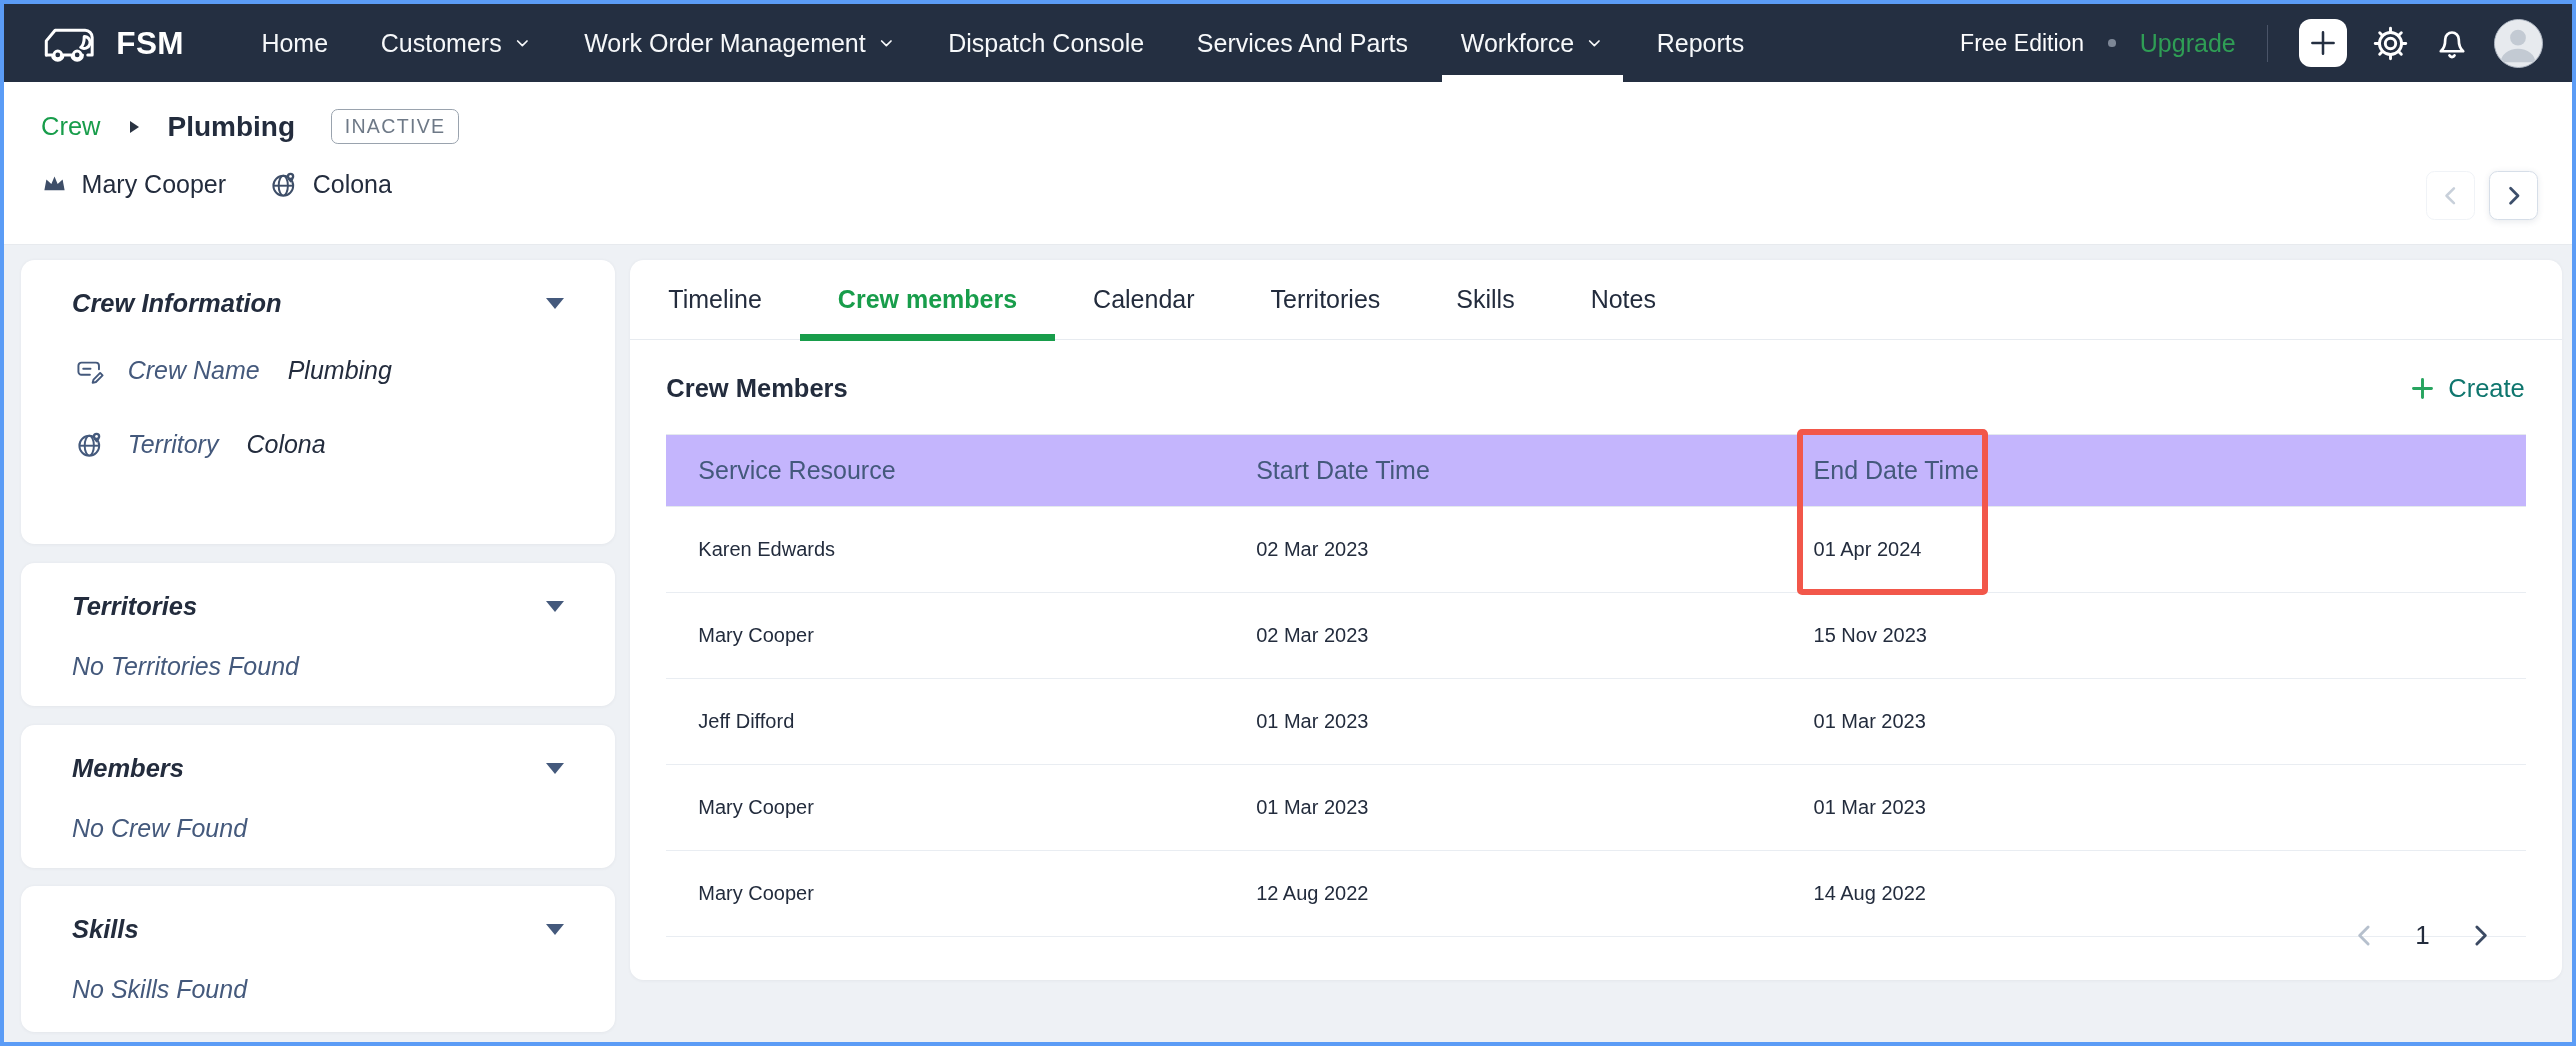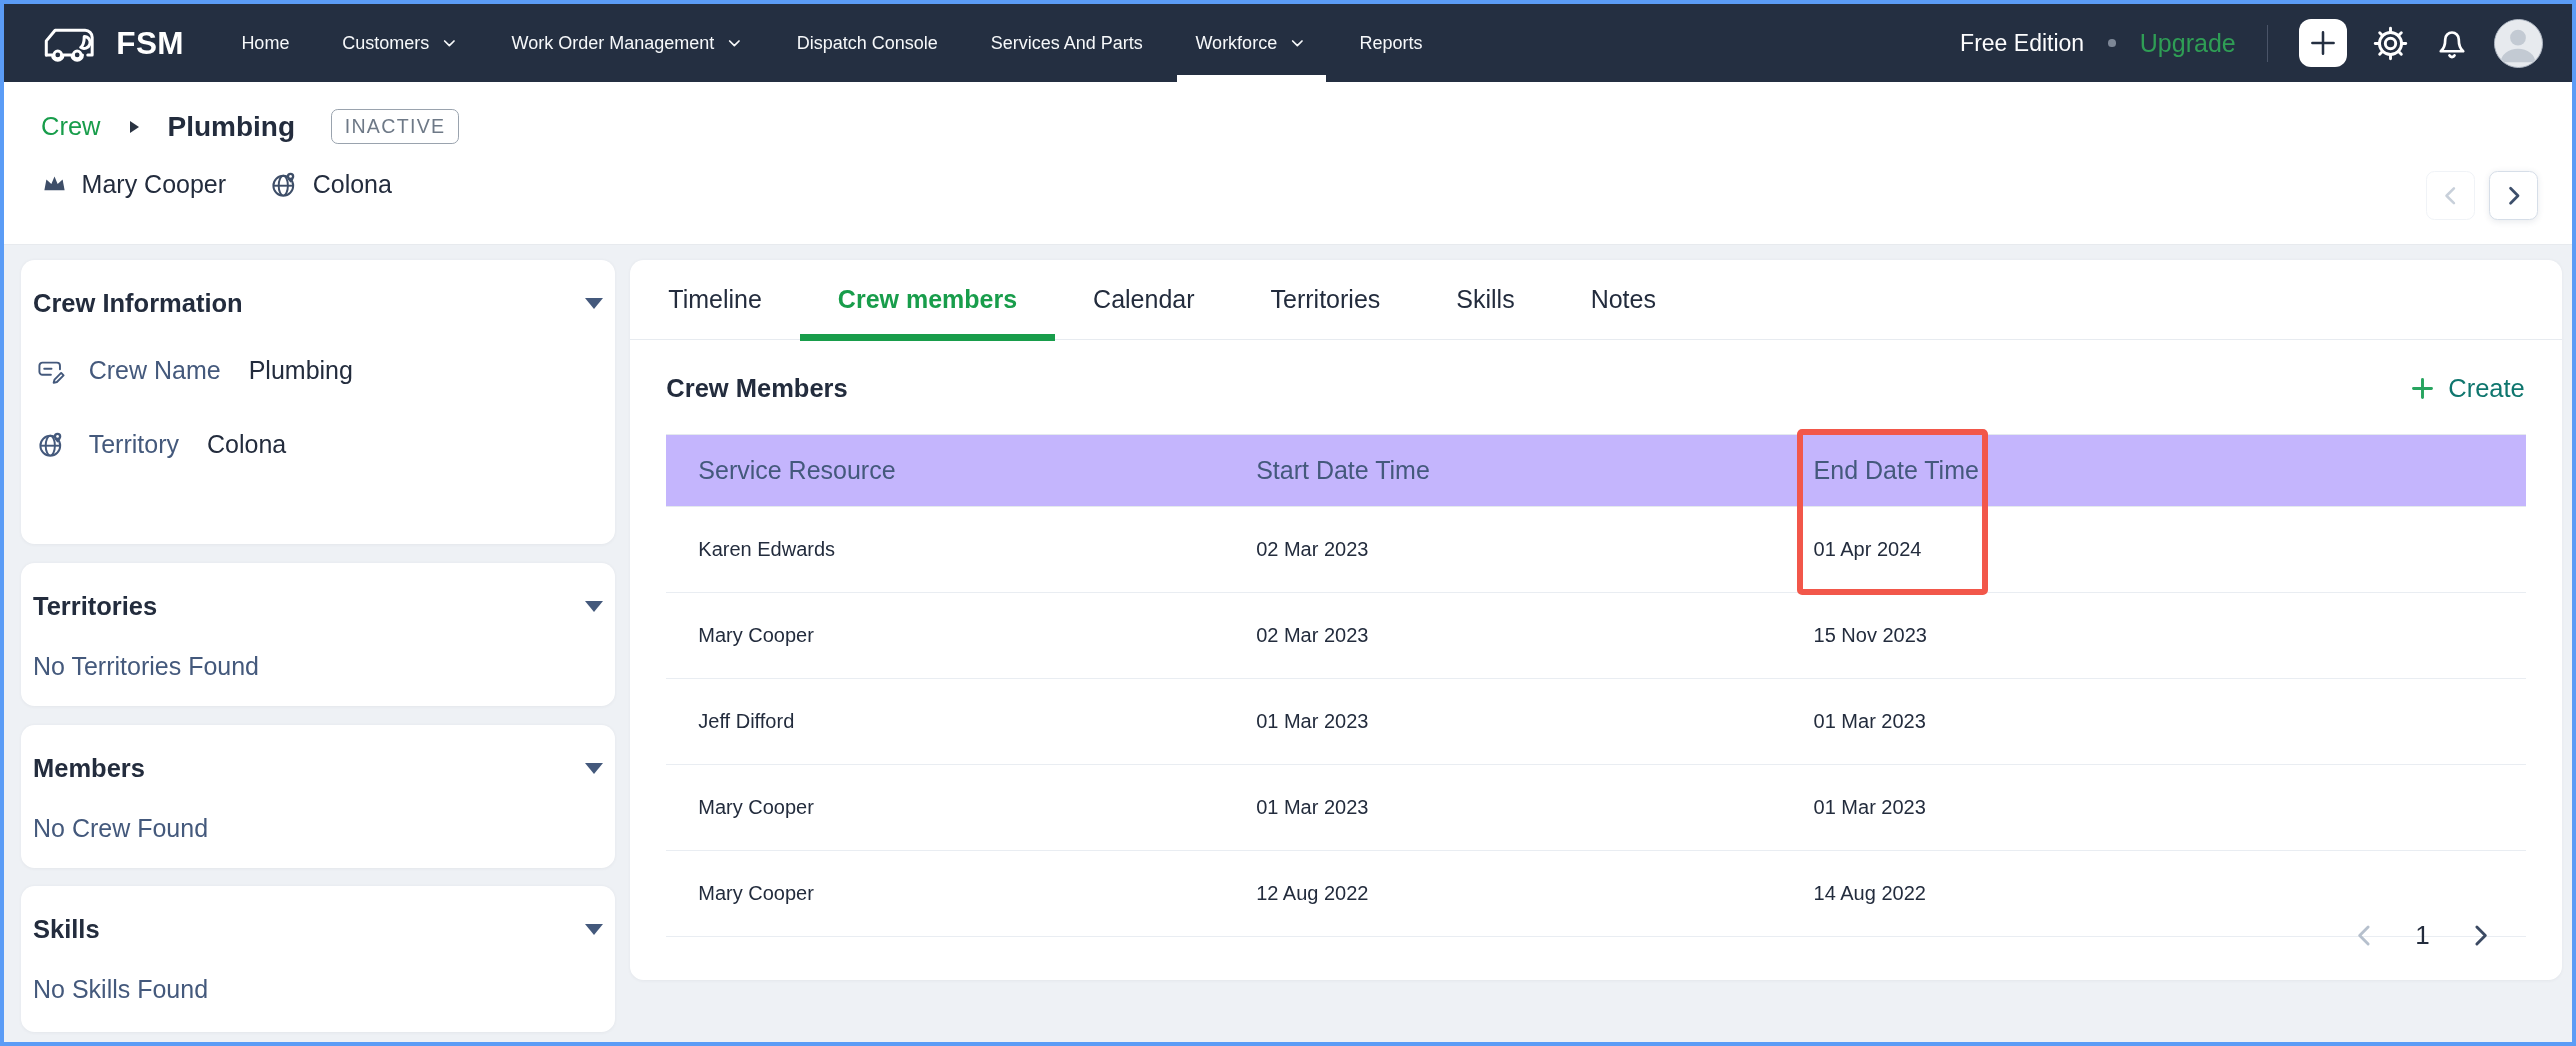--- a/index.html
+++ b/index.html
@@ -7,25 +7,25 @@
   body {
     margin:0; width:2576px; height:1046px;
     border:4.3px solid #5b9cf6;
     background:#eef1f5;
     font-family:"Liberation Sans", sans-serif;
     overflow:hidden;
     color:#232c3d;
   }
 
   
-  .topnav { height:78px; background:#242f41; display:flex; align-items:center; padding:0 29px 0 37px; }
+  .topnav { height:78px; background:#242f41; display:flex; align-items:center; padding:0 29px 0 37px;gap:20px; }
   .brand { display:flex; align-items:center; gap:15.3px; color:#fff; margin-right:31px; }
   .brand-name { font-size:31.5px; font-weight:700; letter-spacing:0.4px; }
   .nav-menu { display:flex; height:100%; align-items:stretch; }
-  .nav-item { position:relative; display:flex; align-items:center; gap:11px; padding:0 18.7px; margin:0 7.7px; color:#f6f8fa; font-size:18px; white-space:nowrap; cursor:pointer; }
+  .nav-item { position:relative; display:flex; align-items:center; gap:11px; padding:0 18.7px; margin:0 7.7px; color:#f6f8fa; font-size:25px; white-space:nowrap; cursor:pointer; }
   .nav-item.active::after { content:""; position:absolute; left:0; right:0; bottom:0; height:6.8px; background:#ffffff; }
   .nav-right { margin-left:auto; display:flex; align-items:center; gap:24px; }
   .free-edition { font-size:23px; color:#fdfdfe; white-space:nowrap; }
   .sep-dot { width:7.7px; height:7.7px; border-radius:50%; background:#7d8796; }
   .upgrade { font-size:25px; color:#2f9e55; white-space:nowrap; cursor:pointer; }
   .nav-divider { width:1.7px; height:37px; background:#4a5468; margin:0 6.8px; }
   .plus-btn { width:48px; height:48px; background:#fff; border-radius:12px; display:flex; align-items:center; justify-content:center; cursor:pointer; }
   .icon-btn { display:flex; align-items:center; justify-content:center; cursor:pointer; }
   .avatar { width:49px; height:49px; border-radius:50%; overflow:hidden; border:1.7px solid #aeb6c2; background:#e7eaee; cursor:pointer; }
 
@@ -39,21 +39,21 @@
   .record-meta { display:flex; align-items:center; gap:44px; margin-top:25.5px; font-size:25px; color:#232c3d; }
   .meta-item { display:flex; align-items:center; gap:13.6px; }
   .record-nav { position:absolute; right:34px; bottom:24px; display:flex; gap:13.6px; }
   .rec-btn { width:49px; height:49px; border-radius:8.5px; display:flex; align-items:center; justify-content:center; background:#fff; cursor:pointer; }
   .rec-btn.prev { border:1.7px solid #f0f3f7; }
   .rec-btn.next { border:1.7px solid #d6dee8; box-shadow:0 1.7px 6.8px rgba(40,60,90,.10); }
 
   
   .page { display:flex; padding:15.3px 10.2px 8.5px 17px; gap:15.3px; height:796px; }
   .sidebar { width:594px; display:flex; flex-direction:column; gap:18.7px; }
-  .card { background:#fff; border-radius:13.6px; box-shadow:0 0.9px 3.4px rgba(30,40,60,.05); padding:29px 12px; }
+  .card { background:#fff; border-radius:13.6px; box-shadow:0 0.9px 3.4px rgba(30,40,60,.05); padding:29px 51px;font-style:italic; }
   .card-head { display:flex; justify-content:space-between; align-items:center; cursor:pointer; }
   .card-title { font-size:25.5px; font-weight:700; color:#232c3d; }
   .caret-down { width:0; height:0; border-left:9.4px solid transparent; border-right:9.4px solid transparent; border-top:11px solid #44597c; }
   .info-card { height:284px; }
   .field-list { margin-top:34px; }
   .field { display:flex; align-items:center; margin-bottom:37px; font-size:25px; height:37px; }
   .field-icon { width:37px; display:flex; justify-content:center; margin-right:18.7px; }
   .field-label { color:#44597c; }
   .field-value { color:#232c3d; margin-left:28px; }
   .mini-card { height:143px; }

